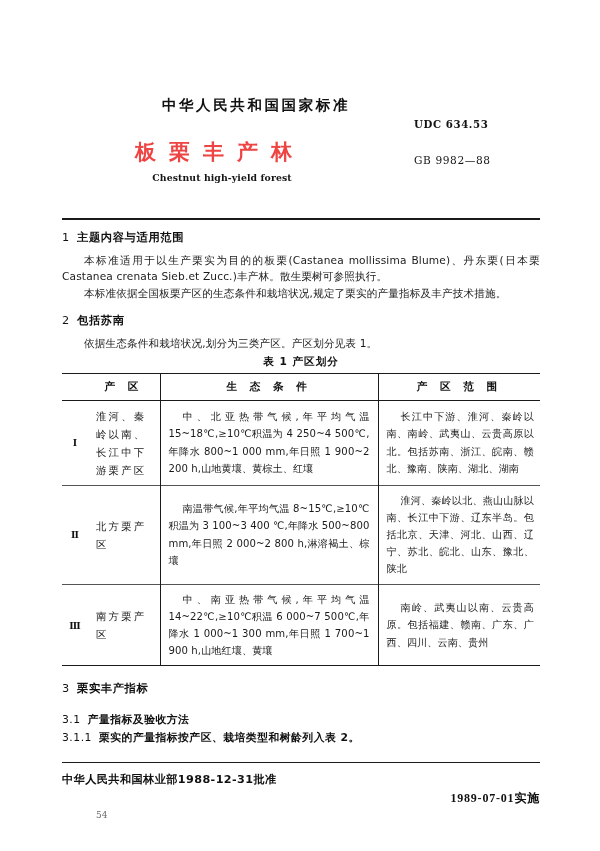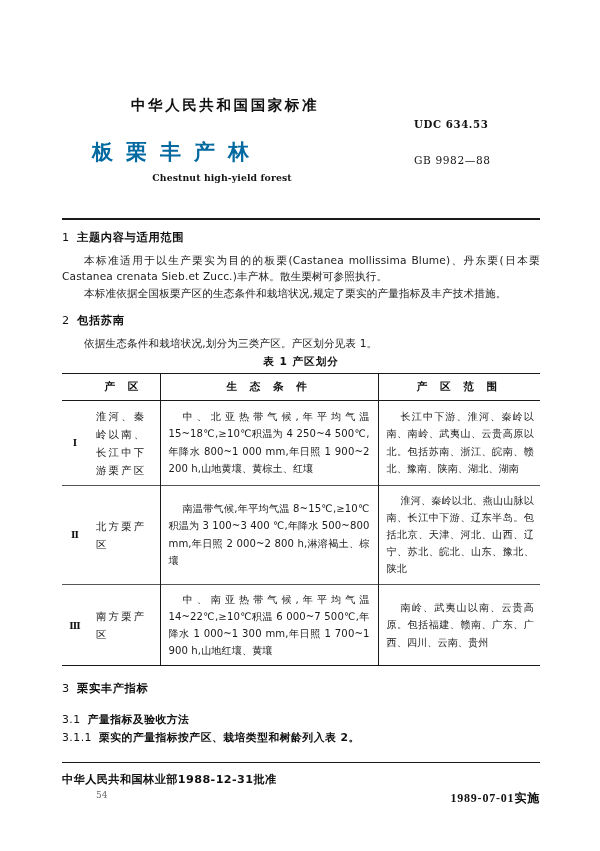--- a/index.html
+++ b/index.html
@@ -25,35 +25,36 @@
     left: 62px;
     top: 96px;
     width: 478px;
     height: 100px;
   }
   .nat-std {
     position: absolute;
     left: 38px;
     top: 0px;
     width: 250px;
-    text-align: center;
+    text-align: right;
     font-size: 14.5px;
     font-weight: bold;
     letter-spacing: 2.6px;
     color: #111;
   }
   .main-title {
     position: absolute;
     left: 30px;
     top: 42px;
     width: 256px;
+    text-align: center;
     font-size: 21px;
     font-weight: bold;
     letter-spacing: 13px;
-    color: #0369a1;
+    color: #ef4444;
   }
   .en-title {
     position: absolute;
     left: 30px;
     top: 76px;
     width: 260px;
     text-align: center;
     font-size: 9.3px;
     font-weight: bold;
     font-family: "DejaVu Serif", "Liberation Serif", serif;
@@ -242,21 +243,21 @@
     top: 18px;
     font-size: 12px;
     font-weight: bold;
     letter-spacing: 0.8px;
     color: #111;
     font-family: Liberation Serif, serif;
   }
   .page-no {
     position: absolute;
     left: 96px;
-    top: 790px;
+    top: 810px;
     font-size: 9px;
     color: #6a6a6a;
     font-family: "DejaVu Serif", "Liberation Serif", serif;
   }
 </style>
 </head>
 <body>
 
 <div id="page">
 

